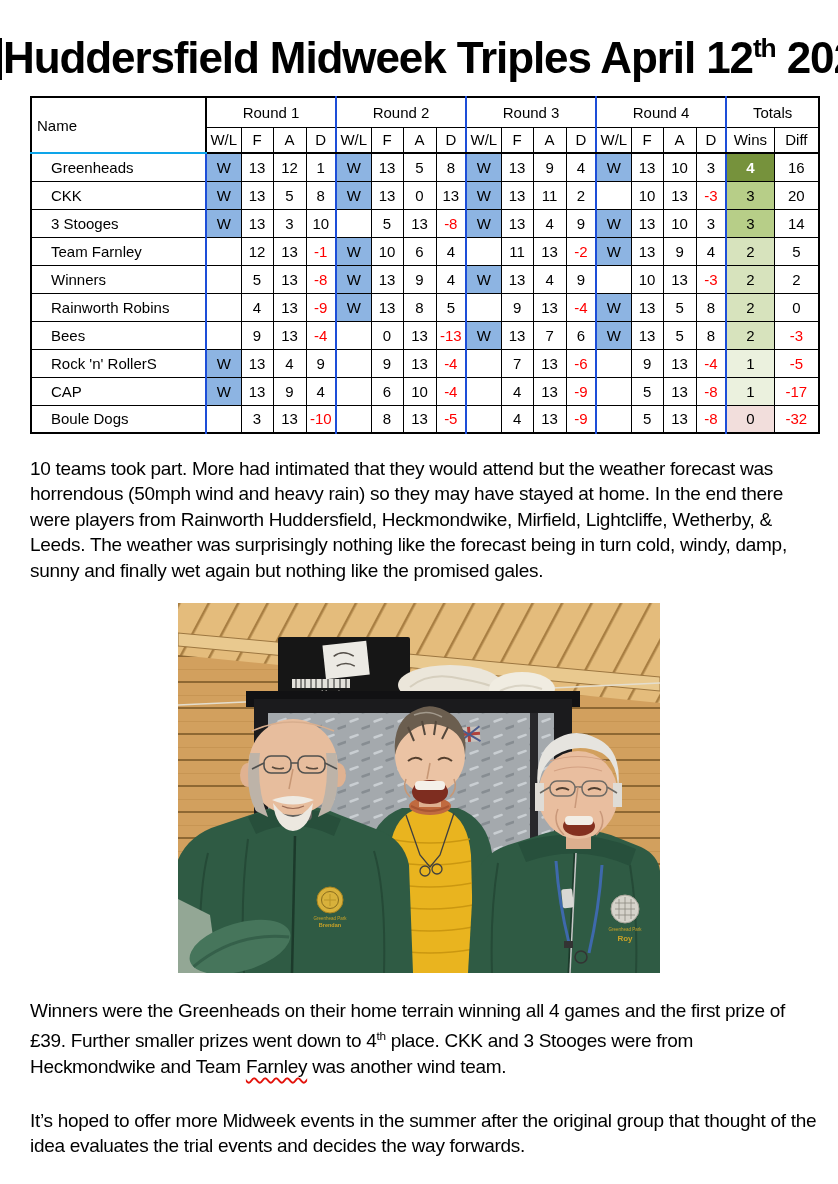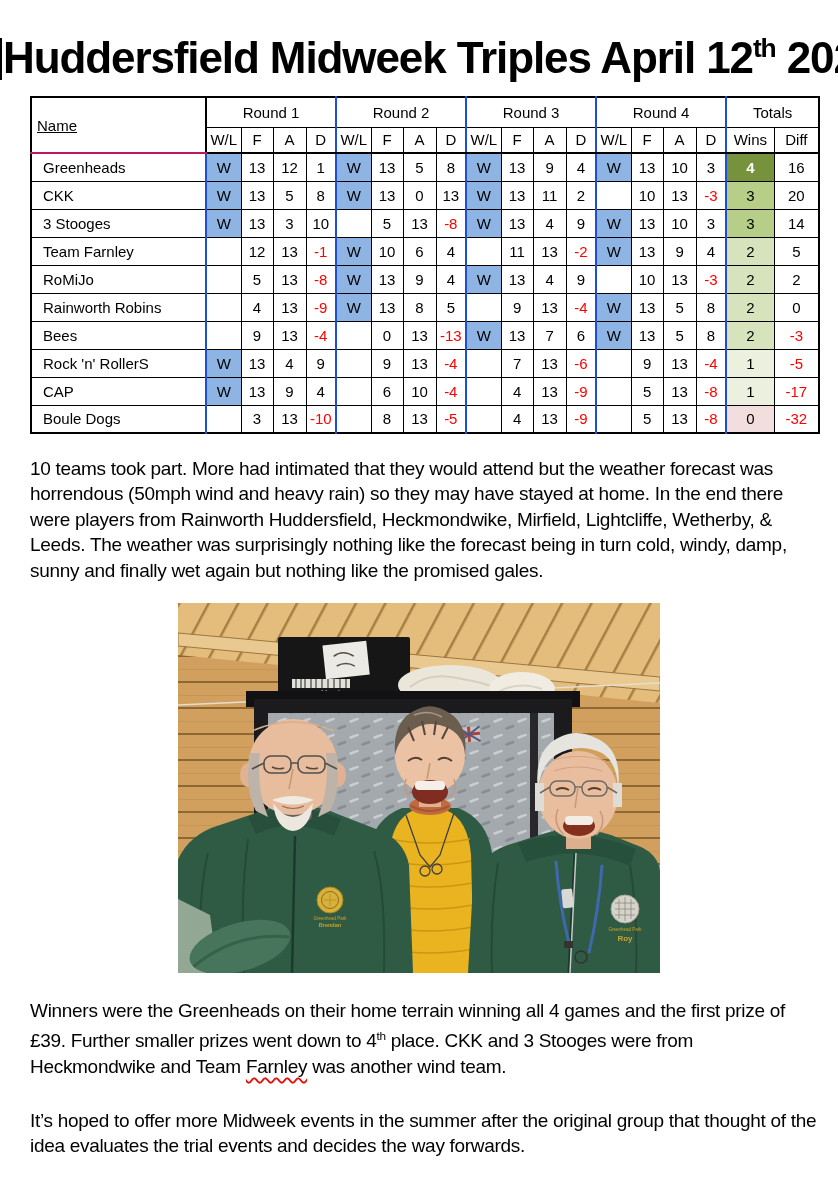--- a/index.html
+++ b/index.html
@@ -26,25 +26,25 @@
   }
   table.results th, table.results td {
     border:1px solid #000; text-align:center; vertical-align:middle;
     overflow:hidden; white-space:nowrap; font-weight:normal; padding:0;
   }
   table.results { border:2px solid #000; }
   table.results .gl { border-left:2px solid #1d4ed8;text-align:center; }
   table.results thead tr:last-child th { border-bottom:2px solid #000; height:26px; }
   table.results thead tr:first-child th { height:30px; }
   table.results th.name-h {
-    border-bottom:2px solid #be185d; border-right:2px solid #000;
-    text-align:left; padding-left:5px;text-decoration:underline;
+    border-bottom:2px solid #0ea5e9; border-right:2px solid #000;
+    text-align:left; padding-left:5px;
   }
   table.results td { height:28px; }
-  table.results td.name-c { text-align:left; padding-left:11px; }
+  table.results td.name-c { text-align:left; padding-left:19px; }
   table.results td.win { background:#8DB4E2; }
   table.results td.neg { color:#FF0000; }
   table.results td.wins-4 { background:#76923C; color:#fff; font-weight:bold; }
   table.results td.wins-3 { background:#B7CE88; }
   table.results td.wins-2 { background:#D7E3BD; }
   table.results td.wins-1 { background:#EBF1DE; }
   table.results td.wins-0 { background:#F2DEDC; }
 
   
   .para {
@@ -202,21 +202,21 @@
         <td>13</td>
         <td class="neg">-2</td>
         <td class="gl wl win">W</td>
         <td>13</td>
         <td>9</td>
         <td>4</td>
         <td class="gl wins-2">2</td>
         <td>5</td>
       </tr>
       <tr>
-        <td class="name-c">RoMiJo</td>
+        <td class="name-c">Winners</td>
         <td class="gl wl"></td>
         <td>5</td>
         <td>13</td>
         <td class="neg">-8</td>
         <td class="gl wl win">W</td>
         <td>13</td>
         <td>9</td>
         <td>4</td>
         <td class="gl wl win">W</td>
         <td>13</td>

